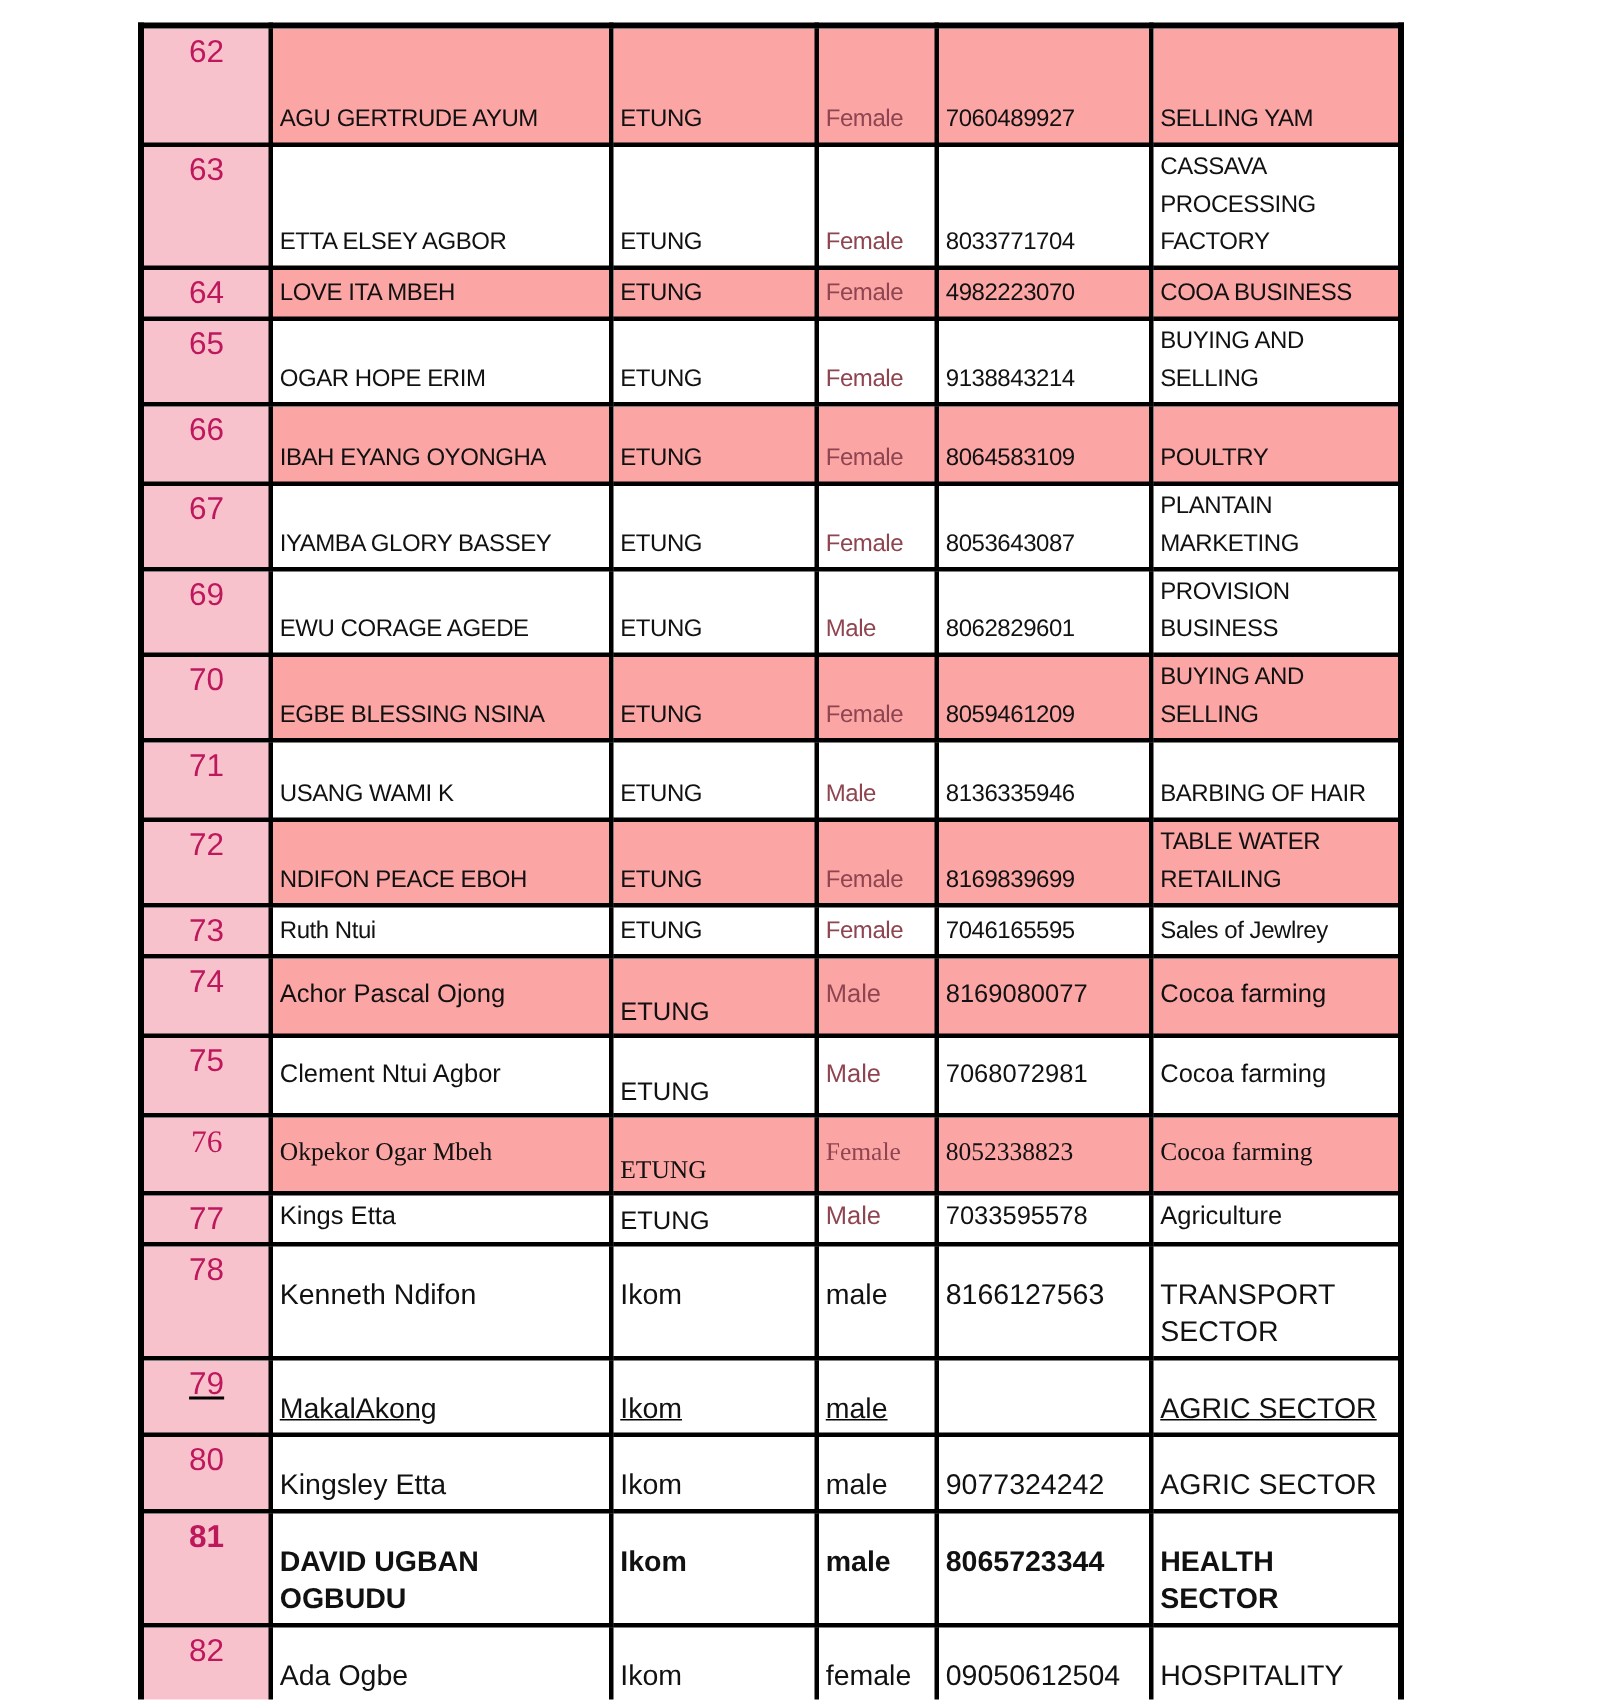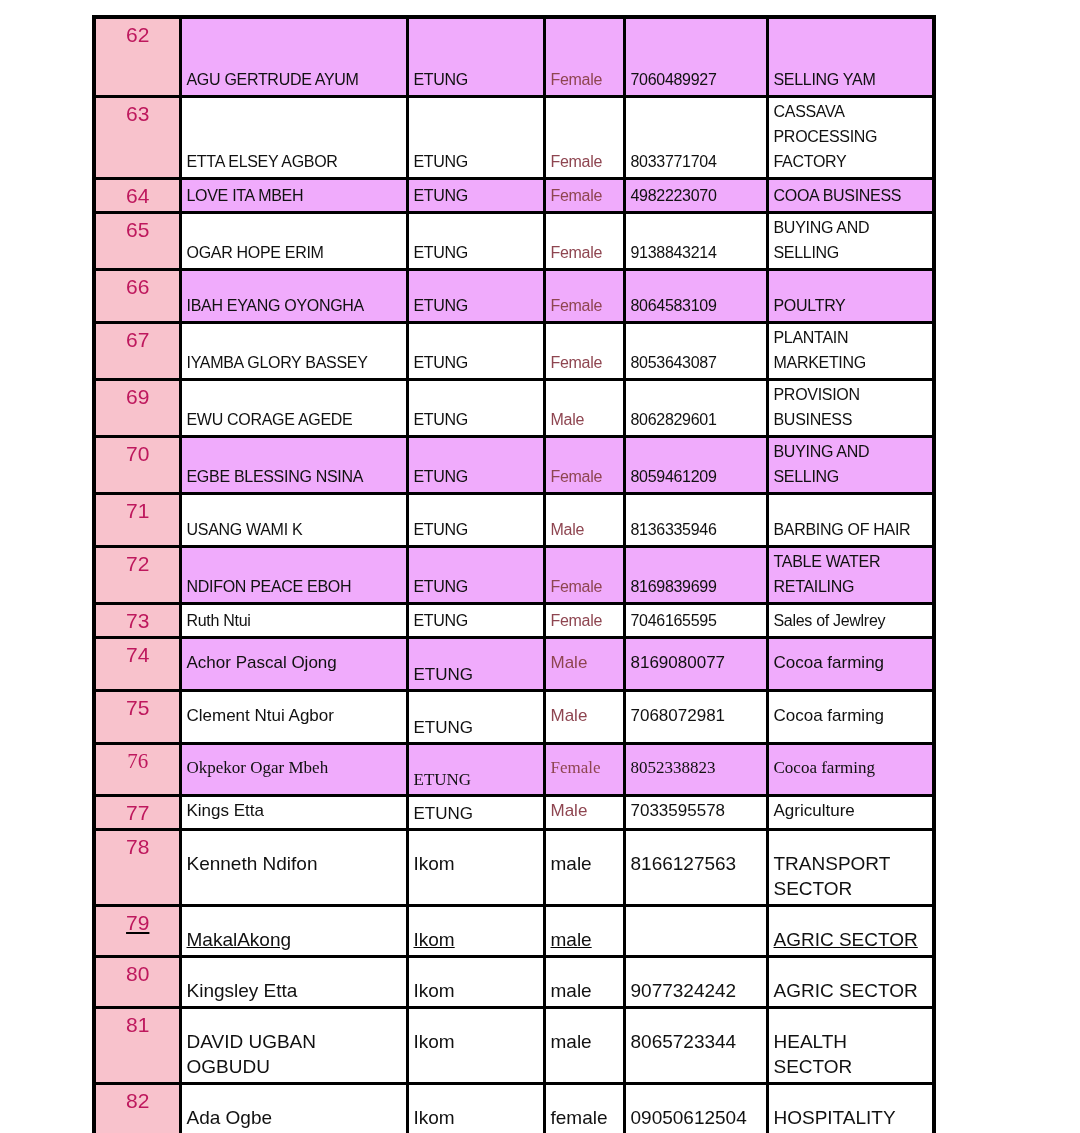--- a/index.html
+++ b/index.html
@@ -27,21 +27,21 @@
     border: 3px solid #000;
     box-sizing: border-box;
     padding: 1px 4px 3px 5px;
     overflow: hidden;
     white-space: pre-line;
     color: #111111;
     background: #ffffff;
     vertical-align: bottom;
   }
   
-  tr.shade td { background: #f0abfc; }
+  tr.shade td { background: #fca5a5; }
 
   
   table.registry td.num {
     background: #F8C2CC;
     color: #be185d;
     text-align: center;
     vertical-align: top;
     font-size: 21px;
     line-height: 24px;
     padding-top: 4px;
@@ -234,21 +234,21 @@
           <td class="business">AGRIC SECTOR</td>
         </tr>
         <tr class="sec-c" style="height: 26px;">
           <td class="num">80</td>
           <td class="name">Kingsley Etta</td>
           <td class="lga">Ikom</td>
           <td class="gender">male</td>
           <td class="phone">9077324242</td>
           <td class="business">AGRIC SECTOR</td>
         </tr>
-        <tr class="sec-c biz-bottom" style="height: 75px;">
+        <tr class="sec-c biz-bottom" style="height: 75px; font-weight: bold;">
           <td class="num">81</td>
           <td class="name">DAVID UGBAN
 OGBUDU</td>
           <td class="lga">Ikom</td>
           <td class="gender">male</td>
           <td class="phone">8065723344</td>
           <td class="business">HEALTH SECTOR</td>
         </tr>
         <tr class="sec-c" style="height: 51px;">
           <td class="num">82</td>

